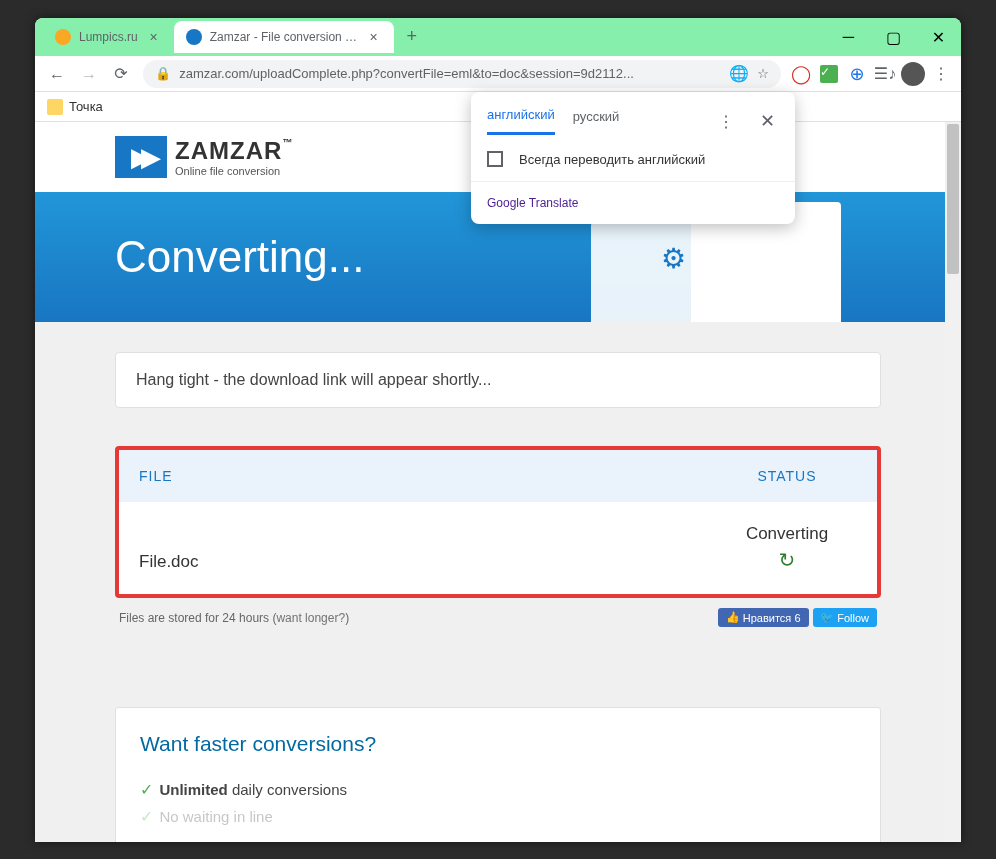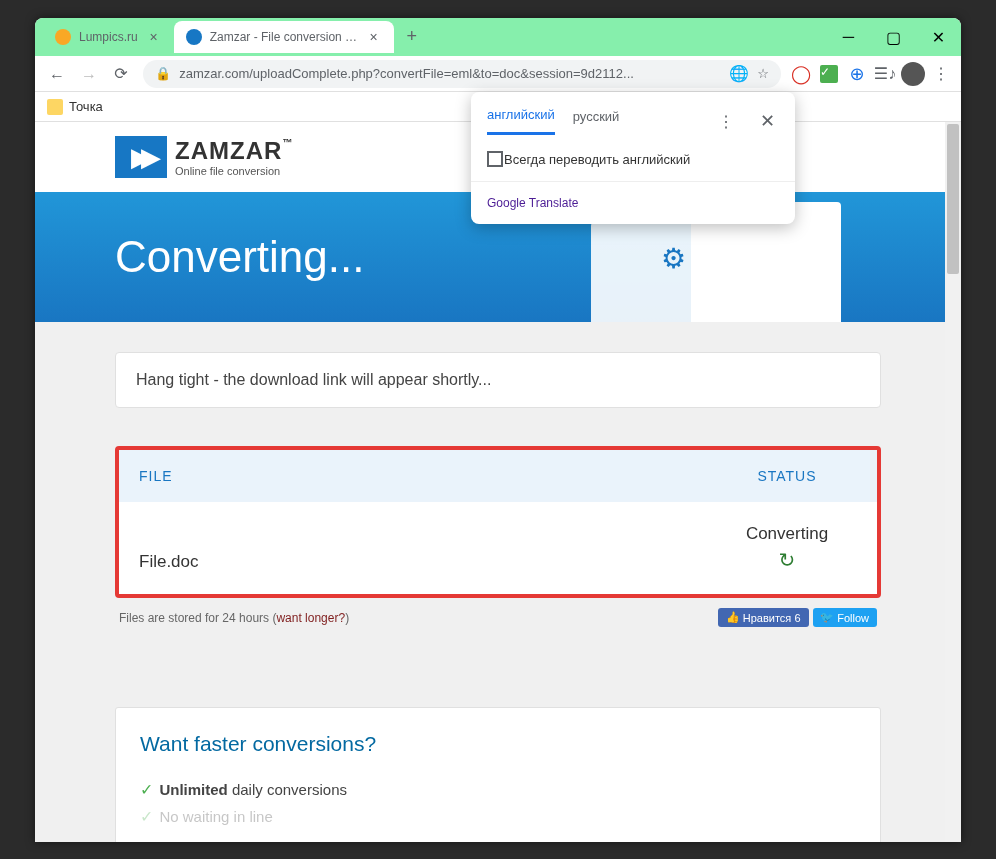--- a/index.html
+++ b/index.html
@@ -50,36 +50,36 @@
 .msg-box{background:#fff;border:1px solid #e0e0e0;padding:18px 20px;font-size:16px;color:#444;border-radius:4px}
 .file-table{margin-top:38px;border:4px solid #e53935;border-radius:4px;overflow:hidden}
 .ft-head{background:#eaf3fb;display:flex;padding:18px 20px;font-size:14px;letter-spacing:1px;color:#1976c2}
 .ft-file{flex:1}
 .ft-status{width:140px;text-align:center}
 .ft-row{background:#fff;display:flex;padding:22px 20px;font-size:17px;color:#333;align-items:flex-end}
 .ft-rfile{flex:1}
 .ft-rstatus{width:140px;text-align:center;display:flex;flex-direction:column;align-items:center;gap:4px;font-size:17px}
 .spinner{color:#2e7d32;font-size:20px}
 .storage-row{display:flex;justify-content:space-between;align-items:center;margin-top:10px;font-size:12px;color:#666;padding:0 4px}
-.storage-link{color:#7f1d1d;cursor:pointer}
+.storage-link{color:#737373;cursor:pointer}
 .social{display:flex;gap:4px}
 .fb-like{background:#4267b2;color:#fff;font-size:11px;padding:3px 8px;border-radius:3px;display:flex;align-items:center;gap:3px}
 .tw-follow{background:#1da1f2;color:#fff;font-size:11px;padding:3px 8px;border-radius:3px;display:flex;align-items:center;gap:3px}
 .faster-box{background:#fff;border:1px solid #e0e0e0;padding:24px;margin-top:80px;border-radius:3px}
 .faster-title{font-size:21px;font-weight:normal;color:#0369a1;margin-bottom:20px}
 .faster-item{font-size:15px;color:#444;padding:4px 0;display:flex;align-items:center;gap:6px}
 .check{color:#4caf50;font-size:16px}
 .translate-popup{position:absolute;top:74px;left:436px;width:324px;background:#fff;border-radius:8px;box-shadow:0 4px 16px rgba(0,0,0,.25);z-index:100}
 .tp-tabs{display:flex;padding:14px 16px 0;gap:18px;align-items:center}
 .tp-tab{font-size:13px;color:#5f6368;padding-bottom:10px;cursor:pointer}
 .tp-tab.active{color:#1a73e8;border-bottom:3px solid #1a73e8}
 .tp-spacer{flex:1}
 .tp-menu{color:#5f6368;cursor:pointer;padding:4px}
 .tp-close{color:#5f6368;cursor:pointer;padding:4px;font-size:18px}
-.tp-body{padding:14px 16px;display:flex;align-items:center;gap:1px;font-size:13px;color:#333;border-top:1px solid rgba(0,0,0,0)}
+.tp-body{padding:14px 16px;display:flex;align-items:center;gap:16px;font-size:13px;color:#333;border-top:1px solid rgba(0,0,0,0)}
 .tp-check{width:16px;height:16px;border:2px solid #5f6368}
 .tp-footer{padding:14px 16px;border-top:1px solid #eee;font-size:12px;color:#5f6368}
 .gt-google{color:#4c1d95}
 </style>
 </head>
 <body>
 
 <div class="window">
   <div class="titlebar">
     <div class="tab" style="margin-left:8px">

